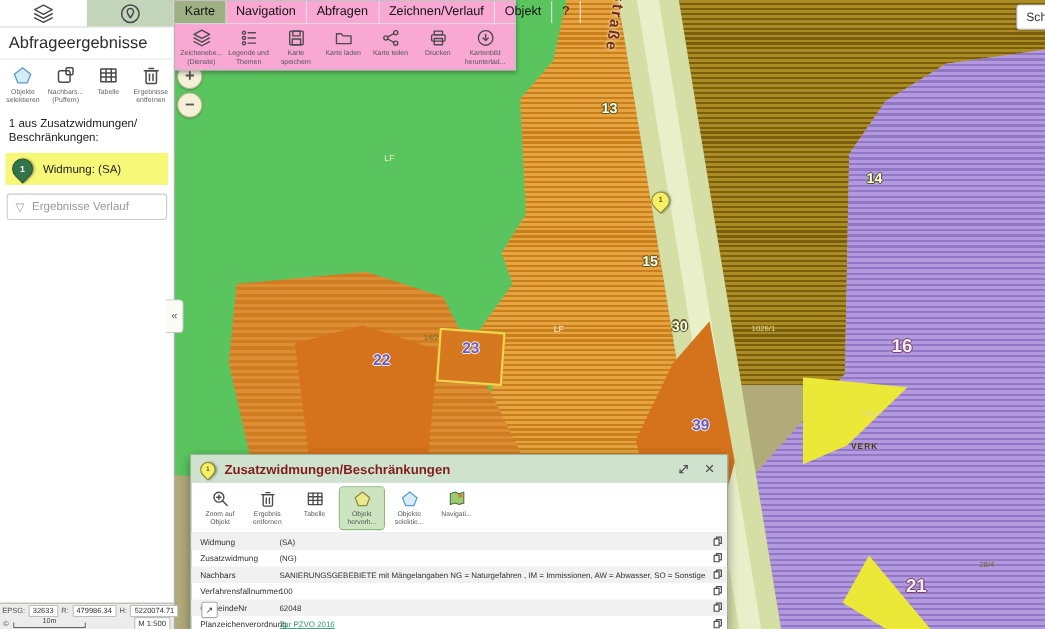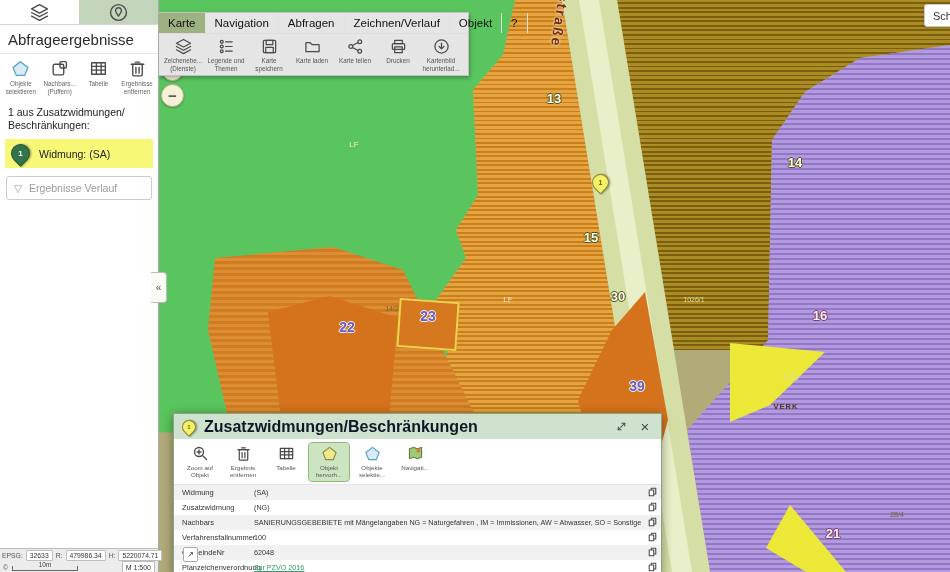--- a/index.html
+++ b/index.html
@@ -25,21 +25,21 @@
   .zone-orange-area{background:repeating-linear-gradient(180deg,#dd8d33 0 3px,#d07c22 3px 6px);
       clip-path:polygon(57px 258px,175px 247px,245px 270px,322px 425px,235px 448px,75px 440px,50px 330px);}
   .zone-orange-house{background:#d5731d;clip-path:polygon(110px 312px,172px 296px,240px 318px,230px 428px,124px 425px);}
   .zone-23{position:absolute;left:240px;top:300px;width:56px;height:45px;background:#d5781f;border:2px solid #ecd54d;transform:rotate(4deg);}
   .zone-39{background:#d5731d;clip-path:polygon(487px 292px,510px 420px,494px 478px,437px 470px,420px 400px,454px 330px);}
 
   #map-labels{position:absolute;inset:0;pointer-events:none;}
   .map-label{position:absolute;transform:translate(-50%,-50%);white-space:nowrap;}
   .num-light{font-size:13px;font-weight:bold;color:#fdfdf0;
       text-shadow:-1px 0 #55531a,1px 0 #55531a,0 -1px #55531a,0 1px #55531a;}
-  .num-pink{font-size:13px;font-weight:bold;color:#f7ecf4;
+  .num-pink{font-size:17px;font-weight:bold;color:#f7ecf4;
       text-shadow:-1px 0 #7a4266,1px 0 #7a4266,0 -1px #7a4266,0 1px #7a4266;}
   .num-purple{font-size:14px;font-weight:bold;color:#6b5ac9;
       text-shadow:-1px 0 #f4f0e2,1px 0 #f4f0e2,0 -1px #f4f0e2,0 1px #f4f0e2;}
   .verk{font-size:7.5px;font-weight:bold;color:#4a3c10;letter-spacing:1px;margin-top:40px;}
   .parcel-dark{font-size:7px;color:#6b6b2a;}
   .parcel-light{font-size:7px;color:#dedc9e;}
   .lf{font-size:8px;color:#ecead0;}
 
   .street-label{position:absolute;left:398px;top:-6px;writing-mode:vertical-rl;transform:rotate(9deg);
       transform-origin:top center;font-size:14px;font-weight:bold;color:#7c2815;letter-spacing:2px;
@@ -72,39 +72,39 @@
   #sb-result-head{font-size:10.5px;color:#222;padding:9px 8px 5px;line-height:1.25;}
   #sb-result{margin:2px 5px;background:#f7f778;display:flex;align-items:center;gap:9px;padding:5px 6px;cursor:pointer;}
   #sb-result .txt{font-size:10.5px;color:#222;}
   #sb-history{margin:8px 6px;border:1px solid #ccc;border-radius:3px;height:22px;display:flex;align-items:center;
       gap:7px;padding:0 7px;color:#9a9a9a;font-size:10.5px;cursor:pointer;background:#fff;}
   #collapse-tab{position:absolute;left:151px;top:272px;width:15px;height:29px;background:#fbfbf6;border:1px solid #bbb;
       border-left:none;border-radius:0 4px 4px 0;display:flex;align-items:center;justify-content:center;
       font-size:10px;color:#555;z-index:31;cursor:pointer;}
 
   
-  #menubar{position:absolute;left:158px;top:0;width:309px;background:#e5e5e5;border:1px solid #c2c2c2;
-      box-shadow:1px 2px 4px rgba(0,0,0,.3);z-index:20;margin-top:12px;}
+  #menubar{position:absolute;left:158px;top:0;width:309px;background:#f9a8d4;border:1px solid #c2c2c2;
+      box-shadow:1px 2px 4px rgba(0,0,0,.3);z-index:20;}
   #menu-tabs{display:flex;height:20px;border-bottom:1px solid #ddd;font-size:11.5px;color:#111;}
   .mtab{display:flex;align-items:center;padding:0 9px;border-right:1px solid #e2e2e2;cursor:pointer;white-space:nowrap;}
   .mtab.active{background:#9db183;}
   #menu-tools{display:flex;padding:4px 3px 3px;gap:1px;}
   .mbt{width:42px;display:flex;flex-direction:column;align-items:center;gap:2px;cursor:pointer;}
   .mbt .lbl{font-size:6.3px;color:#555;text-align:center;line-height:1.2;}
 
   
   #search-box{position:absolute;left:924px;top:4px;width:80px;height:21px;background:#fff;border:1px solid #ccc;
       border-radius:3px;display:flex;align-items:center;padding:0 8px;font-size:11px;color:#333;z-index:20;
       box-shadow:0 1px 2px rgba(0,0,0,.2);}
 
   
   #popup{position:absolute;left:173px;top:413px;width:487px;background:#fff;border:1px solid #86a585;
       box-shadow:0 2px 10px rgba(0,0,0,.4);z-index:25;}
   #pp-header{background:#cfe2cd;height:25px;display:flex;align-items:center;gap:8px;padding:0 8px;}
-  #pp-title{font-size:16px;font-weight:bold;color:#0f172a;flex:1;}
+  #pp-title{font-size:12px;font-weight:bold;color:#7f1d1d;flex:1;}
   .pp-hbtn{width:16px;height:16px;display:flex;align-items:center;justify-content:center;cursor:pointer;color:#444;}
   #pp-close{font-size:15px;line-height:1;}
   #pp-tools{display:flex;gap:3px;padding:4px 6px 3px;border-bottom:1px solid #e3e3e3;}
   .ppt{width:40px;display:flex;flex-direction:column;align-items:center;gap:2px;padding:2px 0;border-radius:3px;cursor:pointer;}
   .ppt.active{background:#cde4c1;outline:1px solid #8fb87e;}
   .ppt .lbl{font-size:6.2px;color:#555;text-align:center;line-height:1.2;}
   .pp-row{display:flex;align-items:center;min-height:13px;padding:1px 4px 1px 8px;font-size:7.5px;color:#333;}
   .pp-row:nth-child(odd){background:#f1f1f1;}
   .pp-row .rl{width:72px;flex:none;}
   .pp-row .rv{flex:1;font-size:7.2px;white-space:nowrap;overflow:hidden;}

